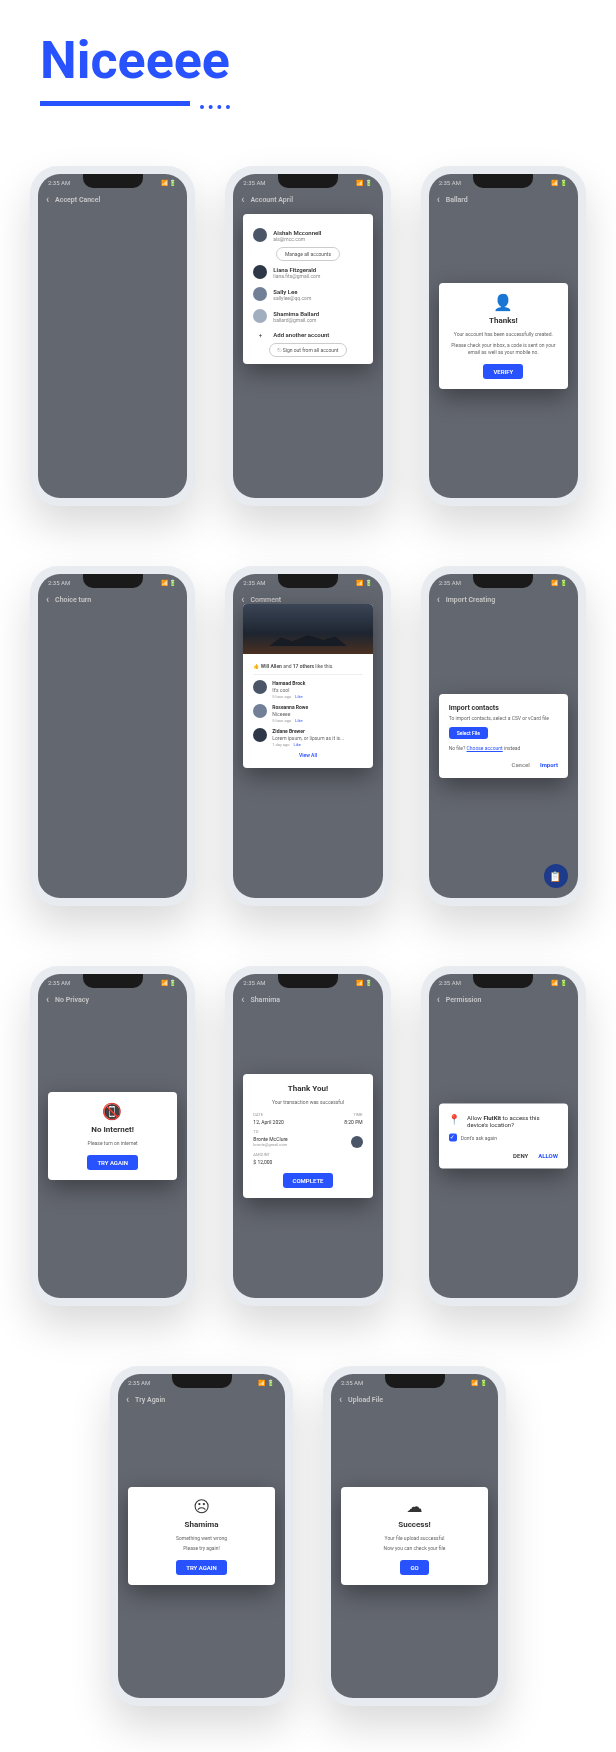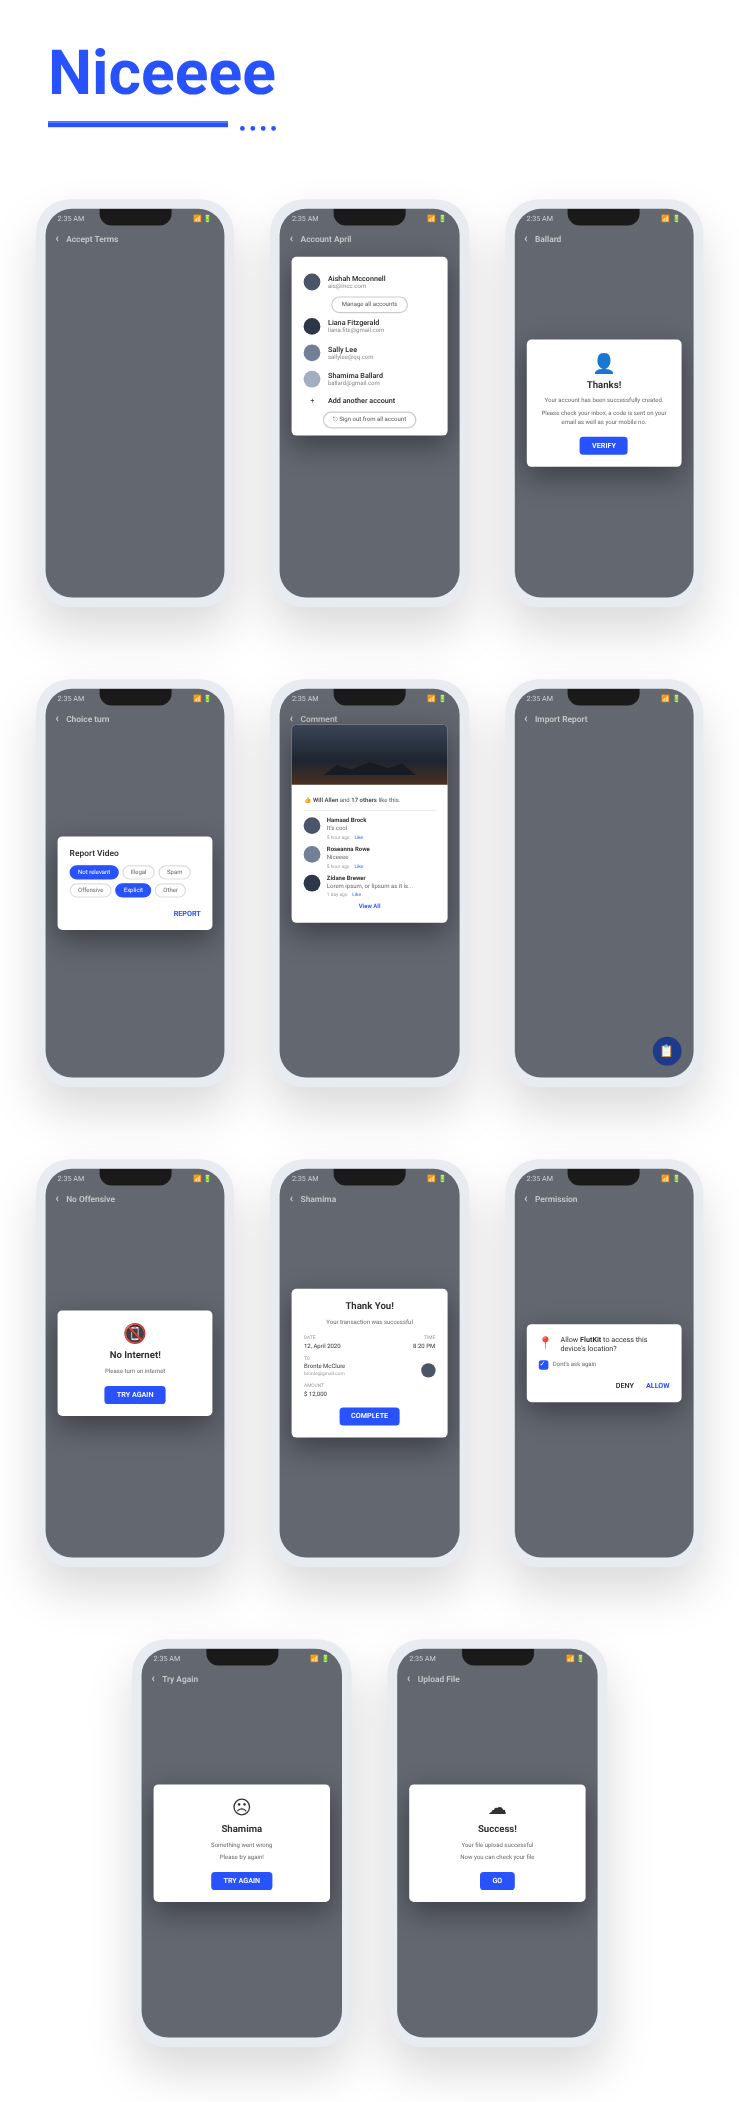--- a/index.html
+++ b/index.html
@@ -68,21 +68,21 @@
 
   <div class="phone">
     <div class="screen">
       <div class="notch"></div>
       <div class="statusbar">
           <span>2:35 AM</span>
           <span class="right">📶 🔋</span>
         </div>
       <div class="appbar">
           <span class="back">‹</span>
-          <span>Accept Terms</span>
+          <span>Accept Cancel</span>
         </div>
     </div>
   </div>
 
   <div class="phone">
     <div class="screen">
       <div class="notch"></div>
       <div class="statusbar">
           <span>2:35 AM</span>
           <span class="right">📶 🔋</span>
@@ -158,34 +158,20 @@
     <div class="screen">
       <div class="notch"></div>
       <div class="statusbar">
           <span>2:35 AM</span>
           <span class="right">📶 🔋</span>
         </div>
       <div class="appbar">
           <span class="back">‹</span>
           <span>Choice turn</span>
         </div>
-      <div class="dialog center">
-        <div style="font-size:7px;font-weight:600;margin-bottom:4px">Report Video</div>
-        <div class="chip-row">
-          <span class="chip active">Not relevant</span>
-          <span class="chip">Illegal</span>
-          <span class="chip">Spam</span>
-          <span class="chip">Offensive</span>
-          <span class="chip active">Explicit</span>
-          <span class="chip">Other</span>
-        </div>
-        <div class="btn-row">
-            <span class="btn-primary-text">REPORT</span>
-          </div>
-      </div>
     </div>
   </div>
 
   <div class="phone">
     <div class="screen">
       <div class="notch"></div>
       <div class="statusbar">
           <span>2:35 AM</span>
           <span class="right">📶 🔋</span>
         </div>
@@ -227,39 +213,49 @@
 
   <div class="phone">
     <div class="screen">
       <div class="notch"></div>
       <div class="statusbar">
           <span>2:35 AM</span>
           <span class="right">📶 🔋</span>
         </div>
       <div class="appbar">
           <span class="back">‹</span>
-          <span>Import Report</span>
-        </div>
+          <span>Import Creating</span>
+        </div>
+      <div class="dialog center">
+        <div style="font-size:7px;font-weight:700;margin-bottom:3px">Import contacts</div>
+        <div style="font-size:5px;color:#666;margin-bottom:6px">To import contacts, select a CSV or vCard file</div>
+        <span class="btn-fill" style="font-size:5px;padding:3px 8px">Select File</span>
+        <div style="font-size:5px;color:#666;margin-top:6px"><span>No file? </span><span class="link">Choose account</span><span> instead</span></div>
+        <div class="btn-row">
+            <span class="btn-text">Cancel</span>
+            <span class="btn-primary-text">Import</span>
+          </div>
+      </div>
       <div class="fab">📋</div>
     </div>
   </div>
 </div>
 
 <div class="grid">
 
   <div class="phone">
     <div class="screen">
       <div class="notch"></div>
       <div class="statusbar">
           <span>2:35 AM</span>
           <span class="right">📶 🔋</span>
         </div>
       <div class="appbar">
           <span class="back">‹</span>
-          <span>No Offensive</span>
+          <span>No Privacy</span>
         </div>
       <div class="dialog center">
         <div class="icon-center">📵</div>
         <h4>No Internet!</h4>
         <p>Please turn on internet</p>
         <div style="text-align:center;margin-top:8px"><span class="btn-fill">TRY AGAIN</span></div>
       </div>
     </div>
   </div>
 

